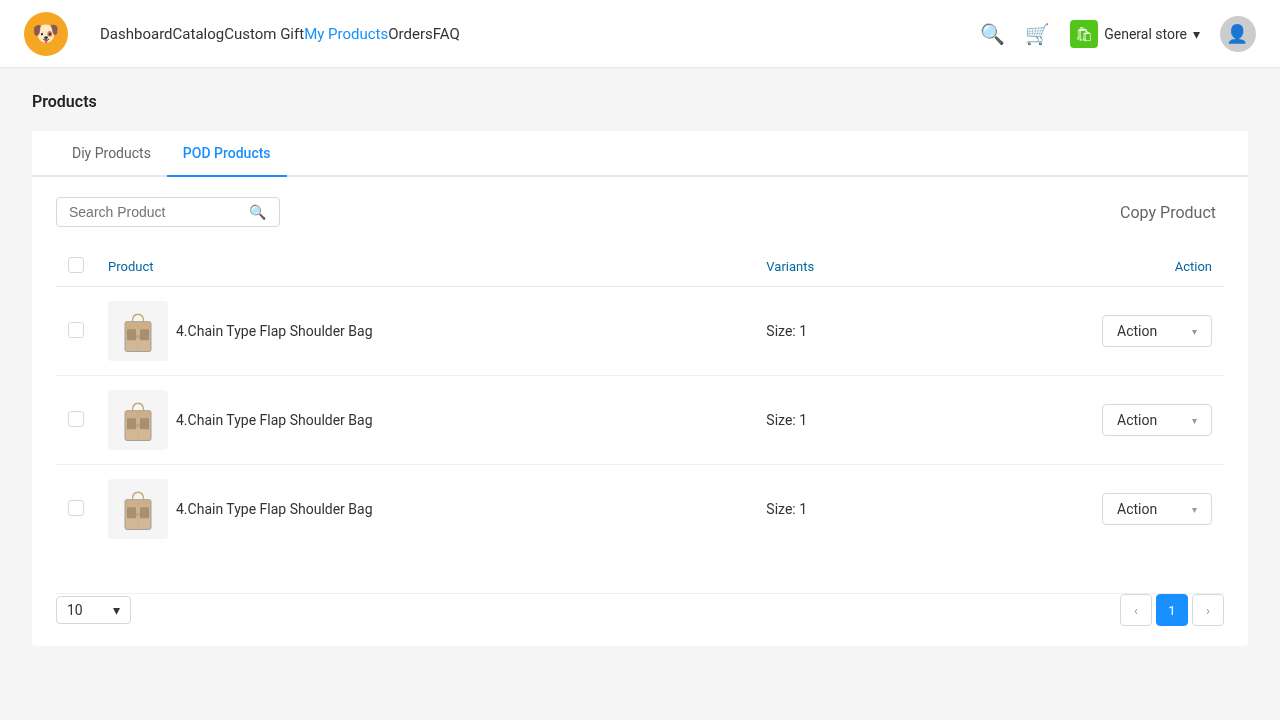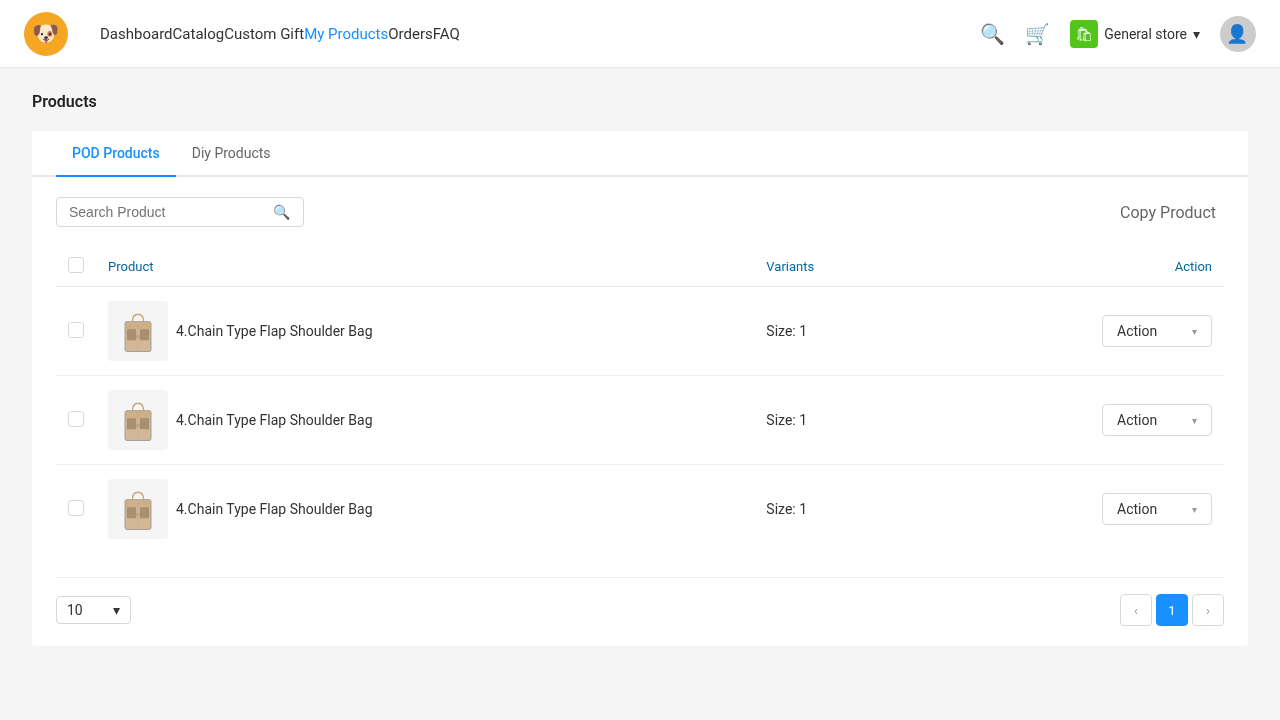--- a/index.html
+++ b/index.html
@@ -128,21 +128,21 @@
       justify-content: space-between;
       align-items: center;
       margin-bottom: 20px;
     }
     .search-box {
       display: flex;
       align-items: center;
       border: 1px solid #d9d9d9;
       border-radius: 4px;
       padding: 6px 12px;
-      width: 248px;
+      width: 224px;
       gap: 8px;
     }
     .search-box input {
       border: none;
       outline: none;
       font-size: 14px;
       color: #999;
       width: 100%;
       background: transparent;
     }
@@ -248,22 +248,21 @@
     .action-dropdown .chevron {
       font-size: 10px;
       color: #999;
     }
 
     
     .table-footer {
       display: flex;
       justify-content: space-between;
       align-items: center;
-      margin-top: 24px;
-      padding-top: 16px;
+      margin-top: 40px;
       border-top: 1px solid #f0f0f0;
     }
     .page-size-select {
       display: flex;
       align-items: center;
       border: 1px solid #d9d9d9;
       border-radius: 4px;
       padding: 5px 10px;
       font-size: 14px;
       cursor: pointer;
@@ -323,22 +322,22 @@
       <span>▾</span>
     </div>
     <div class="avatar">👤</div>
   </div>
 </div>
 
 <div class="page">
   <div class="page-title">Products</div>
 
   <div class="tabs">
+    <div class="tab">Diy Products</div>
     <div class="tab active">POD Products</div>
-    <div class="tab">Diy Products</div>
   </div>
 
   <div class="content-panel">
 
     <div class="toolbar">
       <div class="search-box">
         <input type="text" placeholder="Search Product" style="">
         <span class="search-icon-btn">🔍</span>
       </div>
       <span class="copy-product-btn">Copy Product</span>

